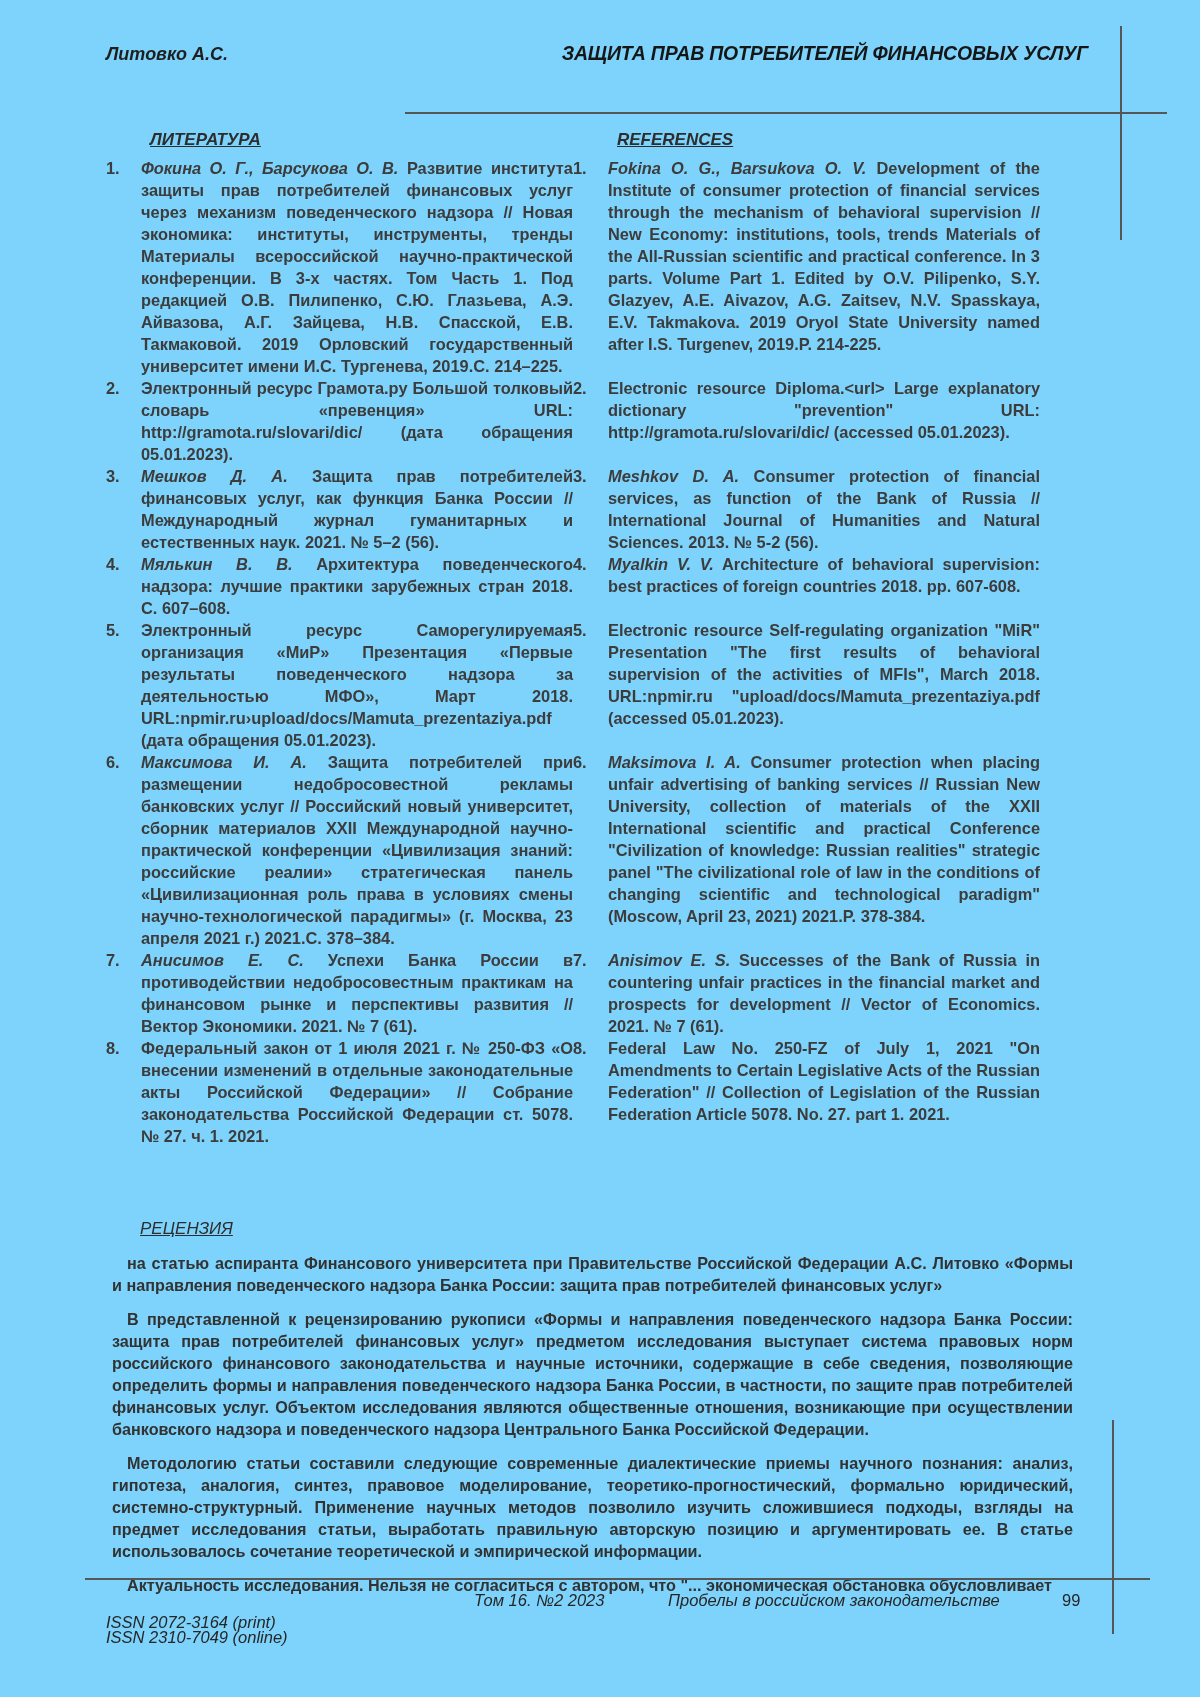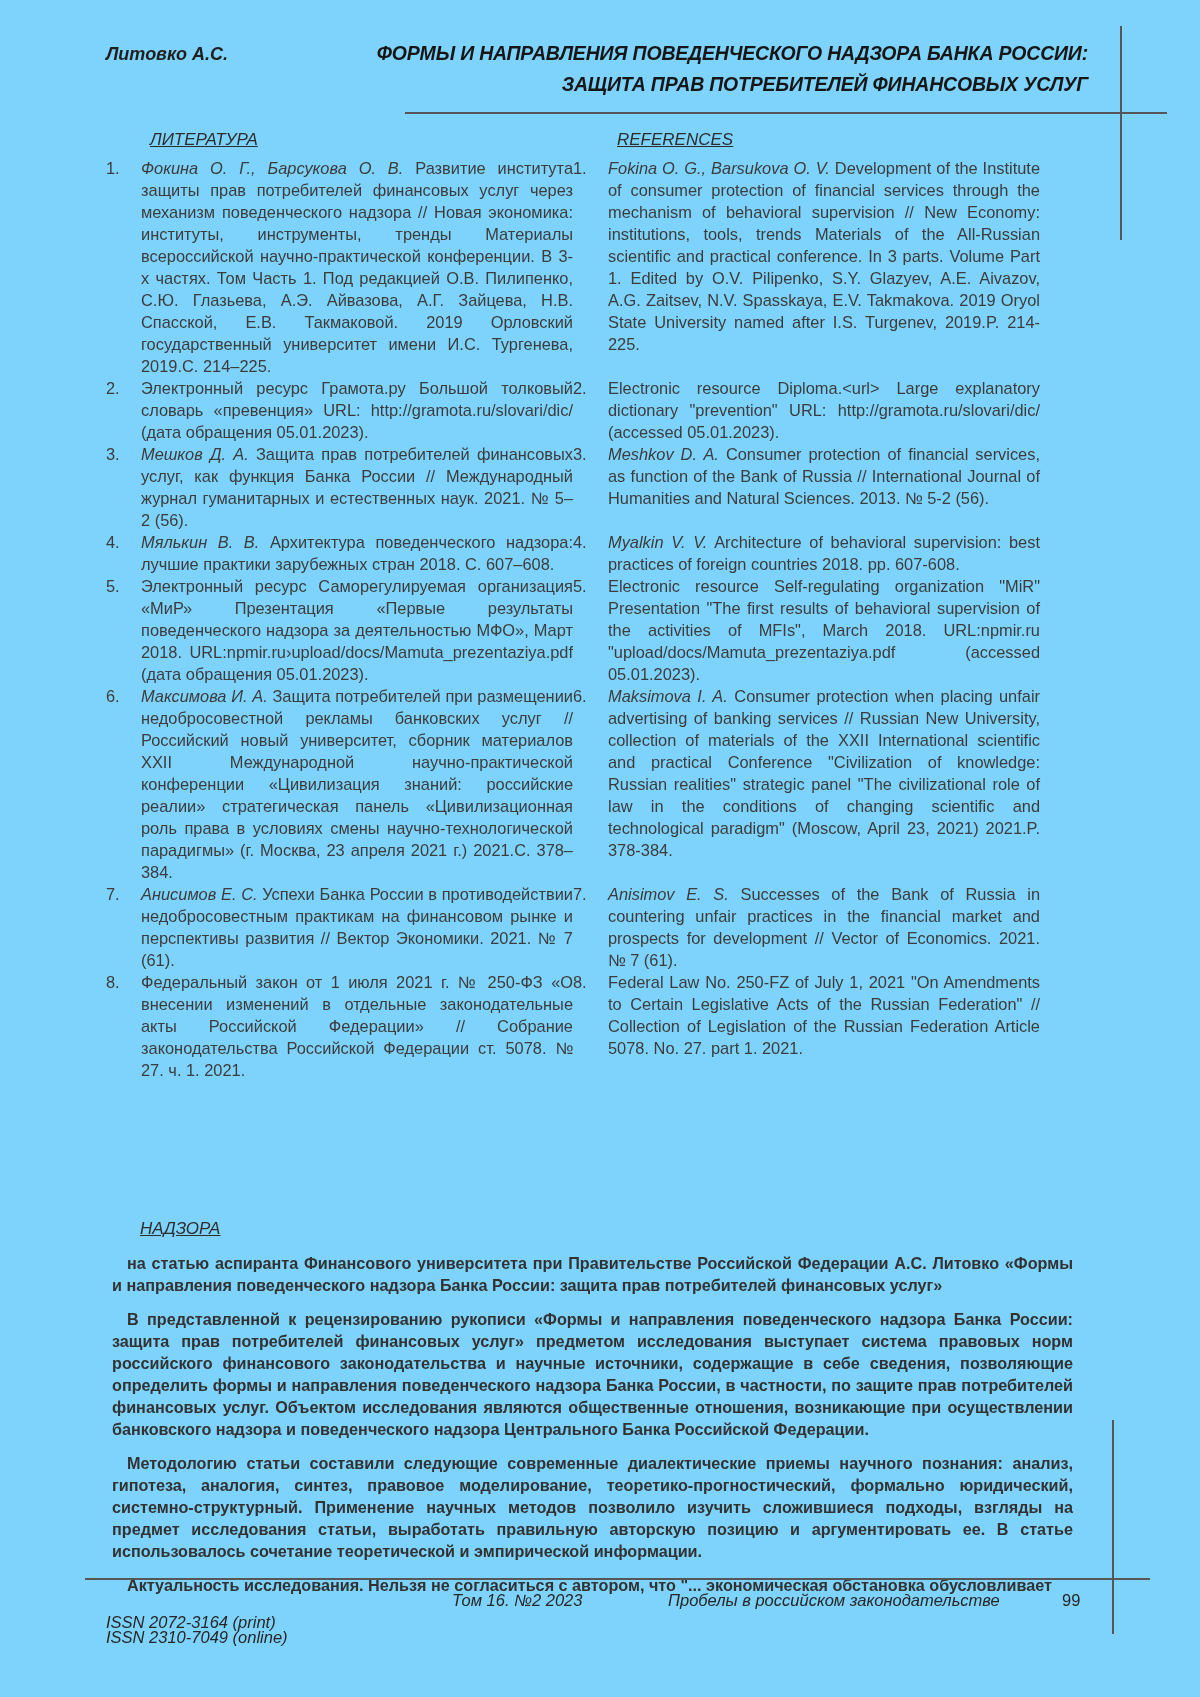--- a/index.html
+++ b/index.html
@@ -22,53 +22,52 @@
     font-size:19.5px;line-height:31px;color:#161616;letter-spacing:-0.2px;
   }
   .rule{position:absolute;background:#565656;}
   .header-rule{left:405px;top:112px;width:762px;height:2px;}
   .footer-rule{left:85px;top:1578px;width:1065px;height:2px;}
   .vline{position:absolute;width:2px;background:#565656;}
   .vline-top{left:1120px;top:26px;height:214px;}
   .vline-bottom{left:1112px;top:1420px;height:214px;}
   
   .refs{position:absolute;left:106px;top:130px;width:934px;}
-  .ref-row{display:grid;grid-template-columns:1fr 1fr;column-gap:0;}
+  .ref-row{display:grid;grid-template-columns:1fr 1fr;column-gap:0;font-weight:bold;}
   .col-head{
     padding-left:44px;font-style:italic;text-decoration:underline;
     font-size:17px;color:#2d2d2d;margin-bottom:7px;
   }
   .ref-item{display:flex;font-size:16.4px;line-height:22px;color:#3c3c3c;}
   .ref-num{flex:0 0 35px;}
   .ref-body{flex:1;text-align:justify;}
   .authors{font-style:italic;}
   
   .review{position:absolute;left:100px;top:1218px;width:985px;
           font-size:16.2px;line-height:22px;color:#323232;}
   .review-head{
     padding-left:40px;font-style:italic;text-decoration:underline;
     font-size:17px;color:#2d2d2d;margin-bottom:5px;
   }
   .review p{margin:12px;text-align:justify;text-indent:15px;font-weight:bold;}
   
   .footer-item{position:absolute;font-style:italic;font-size:16.5px;color:#262626;}
   .f-issn1{left:106px;top:1591px;margin-top:22px;}
   .f-issn2{left:106px;top:1628px;}
-  .f-volume{left:452px;top:1591px;}
+  .f-volume{left:474px;top:1591px;}
   .f-journal{left:668px;top:1591px;}
   .f-page{left:1062px;top:1591px;font-style:normal;text-align:center;}
 </style>
 </head>
 <body>
 
 <div class="page">
 
   <div class="header-author">Литовко А.С.</div>
   <div class="page-title">
-    <div>ФОРМЫ И НАПРАВЛЕНИЯ ПОВЕДЕНЧЕСКОГО НАДЗОРА БАНКА РОССИИ:</div>
     <div>ЗАЩИТА ПРАВ ПОТРЕБИТЕЛЕЙ ФИНАНСОВЫХ УСЛУГ</div>
   </div>
   <div class="rule header-rule"></div>
   <div class="vline vline-top"></div>
   <div class="vline vline-bottom"></div>
 
   <main class="refs">
     <div class="ref-row">
       <div class="col-head">ЛИТЕРАТУРА</div>
       <div class="col-head">REFERENCES</div>
@@ -157,21 +156,21 @@
         <span class="ref-body"><span class="authors"></span> <span>Федеральный закон от 1 июля 2021 г. № 250-ФЗ «О внесении изменений в отдельные законодательные акты Российской Федерации» // Собрание законодательства Российской Федерации ст. 5078. № 27. ч. 1. 2021.</span></span>
       </div>
       <div class="ref-item">
         <span class="ref-num">8.</span>
         <span class="ref-body"><span class="authors"></span> <span>Federal Law No. 250-FZ of July 1, 2021 "On Amendments to Certain Legislative Acts of the Russian Federation" // Collection of Legislation of the Russian Federation Article 5078. No. 27. part 1. 2021.</span></span>
       </div>
     </div>
   </main>
 
   <section class="review">
-    <div class="review-head">НАДЗОРА</div>
+    <div class="review-head">РЕЦЕНЗИЯ</div>
     <p>на статью аспиранта Финансового университета при Правительстве Российской Федерации А.С. Литовко «Формы и направления поведенческого надзора Банка России: защита прав потребителей финансовых услуг»</p>
     <p>В представленной к рецензированию рукописи «Формы и направления поведенческого надзора Банка России: защита прав потребителей финансовых услуг» предметом исследования выступает система правовых норм российского финансового законодательства и научные источники, содержащие в себе сведения, позволяющие определить формы и направления поведенческого надзора Банка России, в частности, по защите прав потребителей финансовых услуг. Объектом исследования являются общественные отношения, возникающие при осуществлении банковского надзора и поведенческого надзора Центрального Банка Российской Федерации.</p>
     <p>Методологию статьи составили следующие современные диалектические приемы научного познания: анализ, гипотеза, аналогия, синтез, правовое моделирование, теоретико-прогностический, формально юридический, системно-структурный. Применение научных методов позволило изучить сложившиеся подходы, взгляды на предмет исследования статьи, выработать правильную авторскую позицию и аргументировать ее. В статье использовалось сочетание теоретической и эмпирической информации.</p>
     <p>Актуальность исследования. Нельзя не согласиться с автором, что "... экономическая обстановка обусловливает</p>
   </section>
 
   <div class="rule footer-rule"></div>
   <span class="footer-item f-issn1">ISSN 2072-3164 (print)</span>
   <span class="footer-item f-issn2">ISSN 2310-7049 (online)</span>
   <span class="footer-item f-volume">Том 16. №2  2023</span>

